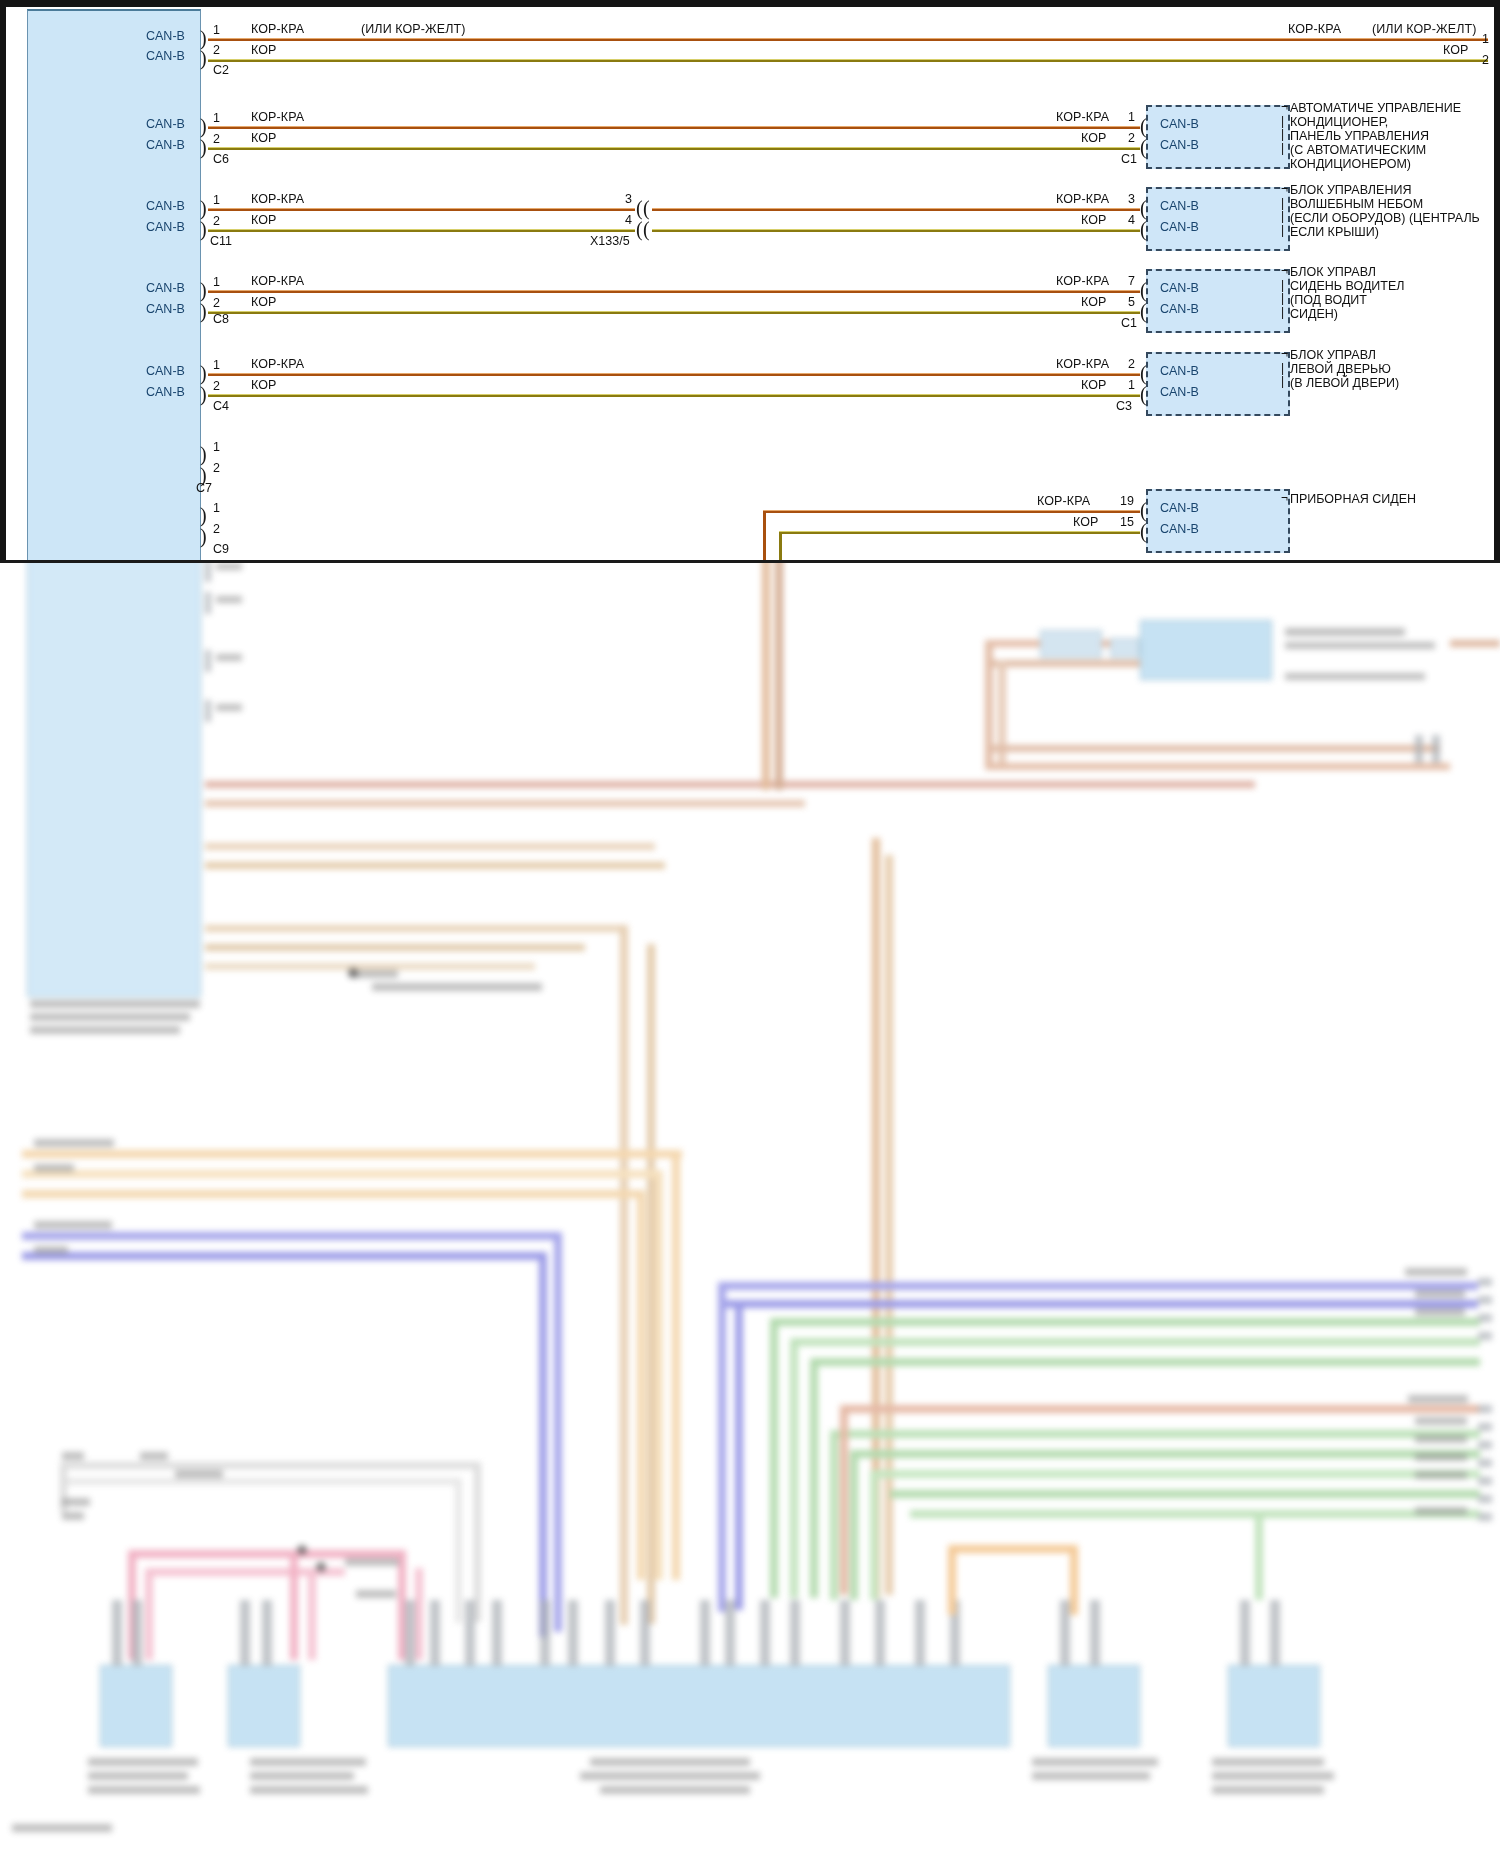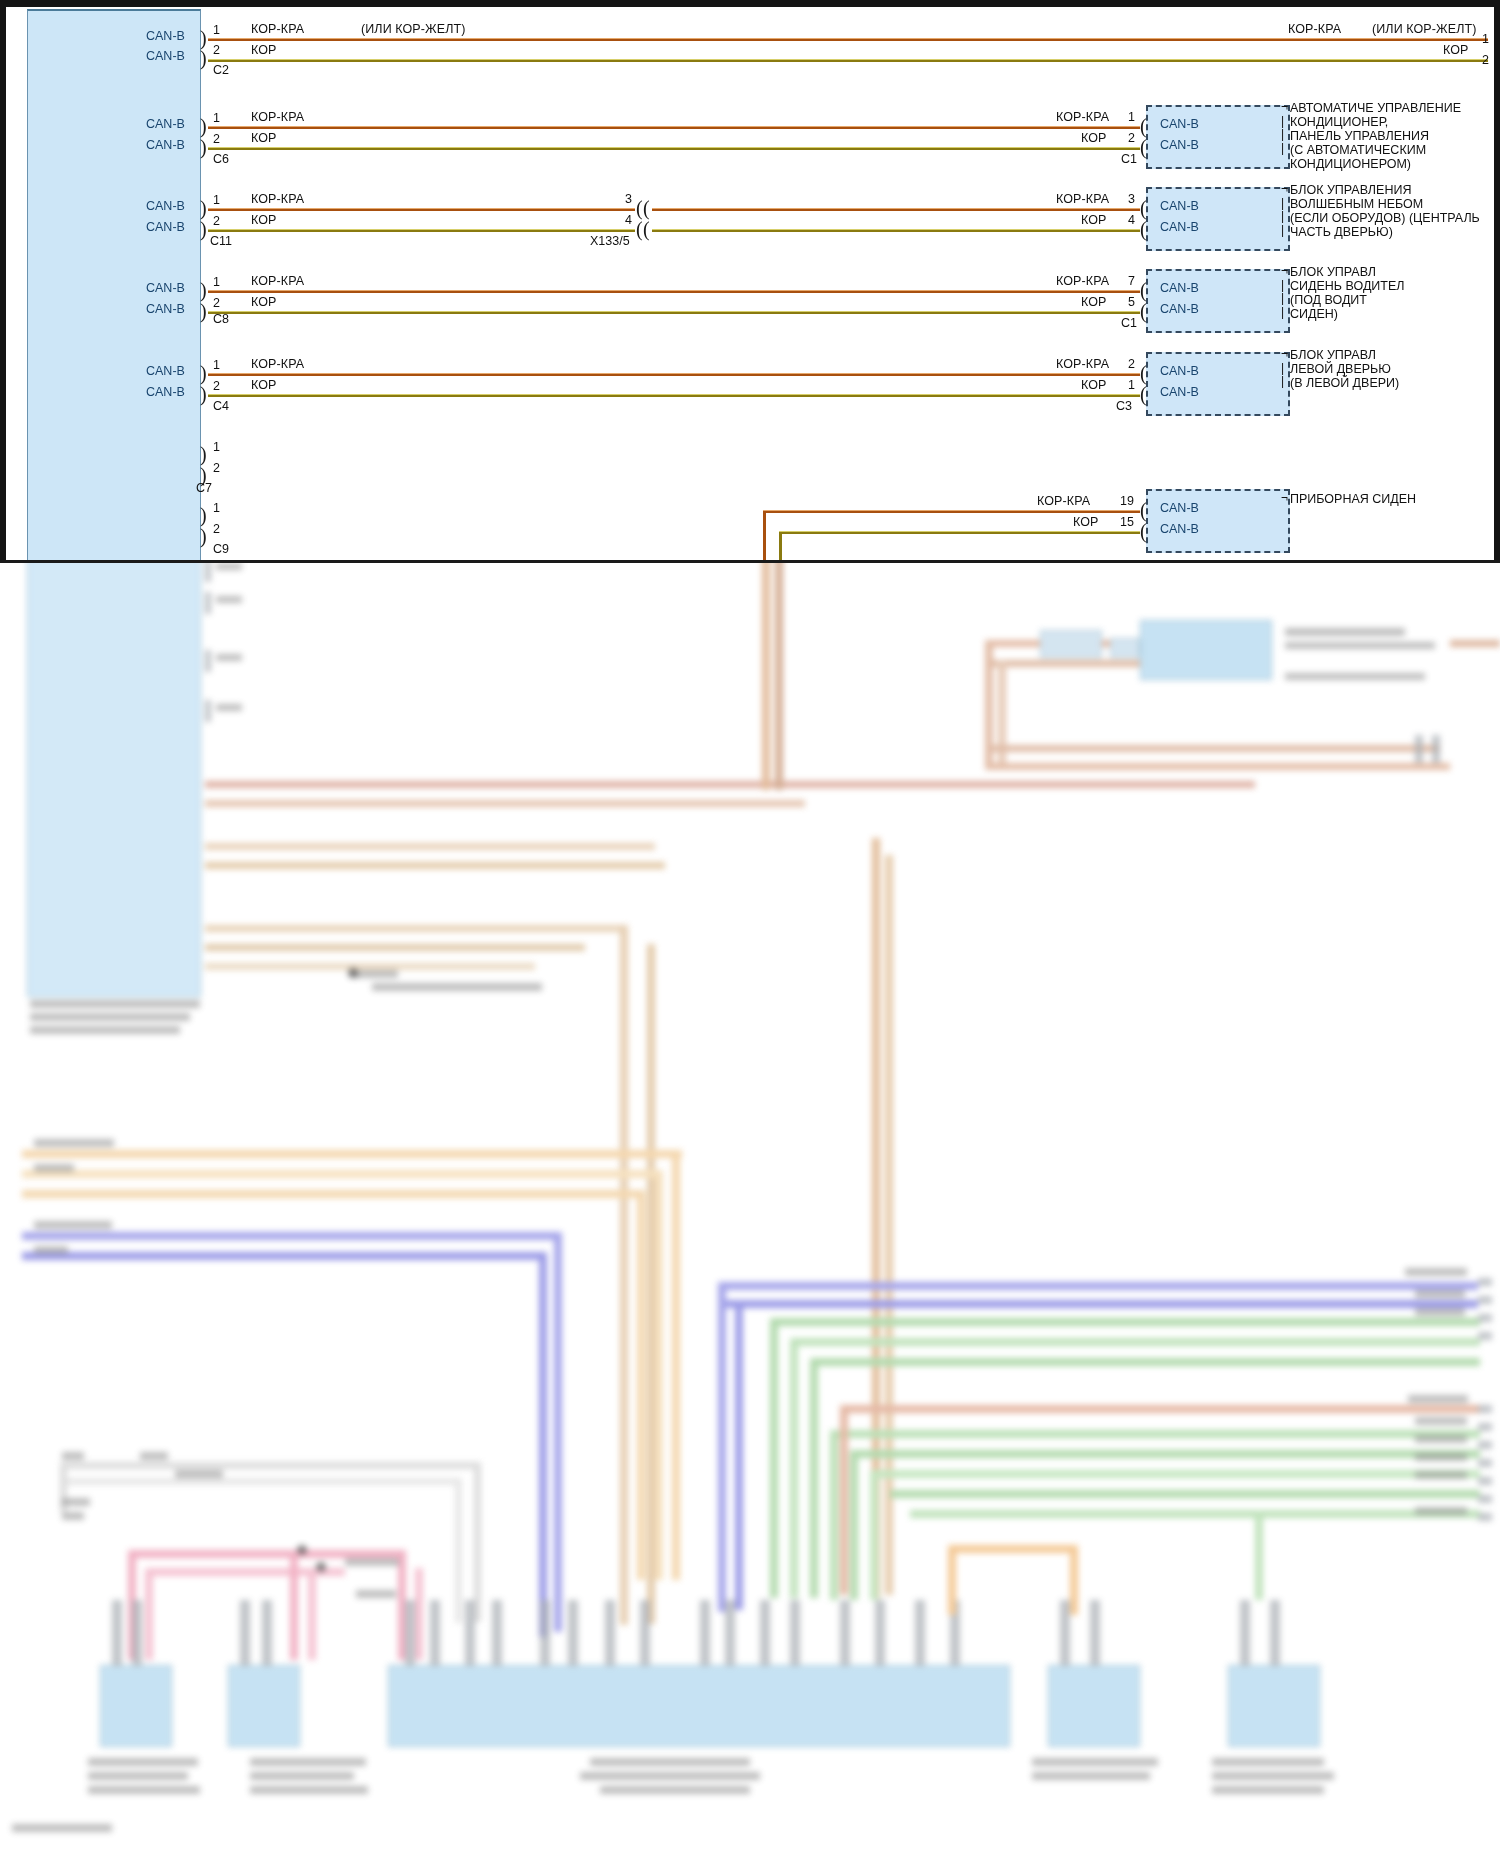--- a/index.html
+++ b/index.html
@@ -392,21 +392,21 @@
     <div class="pin" style="left:1128px;top:192px;">3</div>
     <div class="pin" style="left:1128px;top:213px;">4</div>
     <div class="brk" style="left:1140px;top:198px;">(</div>
     <div class="brk" style="left:1140px;top:219px;">(</div>
     <div class="ecu" style="left:1146px;top:187px;width:140px;height:60px;"></div>
     <div class="ecu-pin" style="left:1160px;top:199px;">CAN-B</div>
     <div class="ecu-pin" style="left:1160px;top:220px;">CAN-B</div>
     <div class="desc" style="left:1290px;top:183px;">БЛОК УПРАВЛЕНИЯ
 ВОЛШЕБНЫМ НЕБОМ
 (ЕСЛИ ОБОРУДОВ) (ЦЕНТРАЛЬ
-ЧАСТЬ ДВЕРЬЮ)</div>
+ЕСЛИ КРЫШИ)</div>
     <div class="bracket-r" style="left:1281px;top:183px;font-size:12px;line-height:13.7px;">¬<br>|<br>|<br>|</div>
 
     <div class="lbl-can" style="left:146px;top:281px;">CAN-B</div>
     <div class="lbl-can" style="left:146px;top:302px;">CAN-B</div>
     <div class="brk" style="left:200px;top:280px;">)</div>
     <div class="brk" style="left:200px;top:301px;">)</div>
     <div class="pin" style="left:213px;top:275px;">1</div>
     <div class="pin" style="left:213px;top:296px;">2</div>
     <div class="conn-id" style="left:213px;top:312px;">C8</div>
     <div class="lbl" style="left:251px;top:274px;">КОР-КРА</div>

